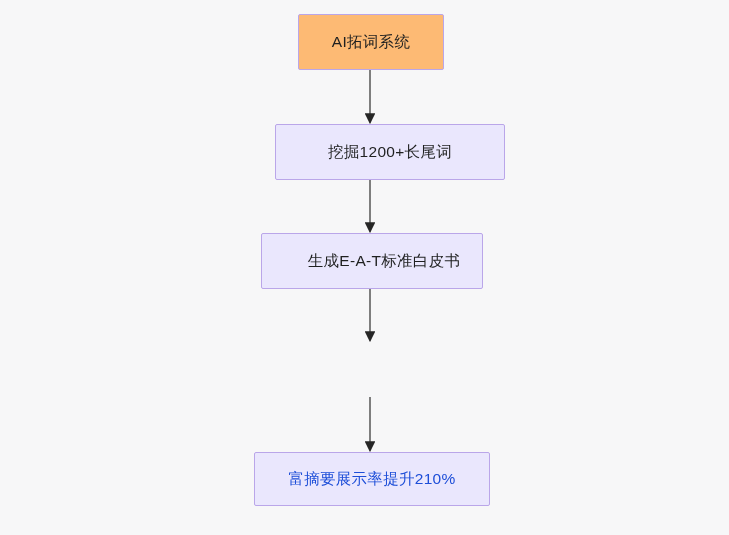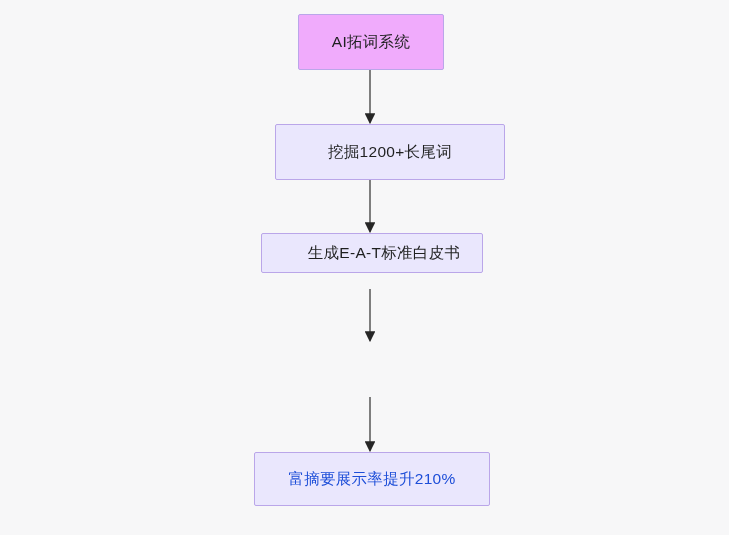--- a/index.html
+++ b/index.html
@@ -58,29 +58,29 @@
       </marker>
     </defs>
     <g id="edge-layer">
         <line x1="370" y1="70" x2="370" y2="122.5" stroke="#707070" stroke-width="1.8" marker-end="url(#arrowhead)"></line>
         <line x1="370" y1="180" x2="370" y2="231.5" stroke="#707070" stroke-width="1.8" marker-end="url(#arrowhead)"></line>
         <line x1="370" y1="289" x2="370" y2="340.5" stroke="#707070" stroke-width="1.8" marker-end="url(#arrowhead)"></line>
         <line x1="370" y1="397" x2="370" y2="450.5" stroke="#707070" stroke-width="1.8" marker-end="url(#arrowhead)"></line>
       </g>
   </svg>
 
-  <div class="node" style="left: 298px; top: 14px; width: 146px; height: 56px; background: #f0abfc; border-color: rgb(186, 166, 233); color: rgb(31, 32, 32);">
+  <div class="node" style="left: 298px; top: 14px; width: 146px; height: 56px; background: #fdba74; border-color: rgb(186, 166, 233); color: rgb(31, 32, 32);">
     <span class="node-label">AI拓词系统</span>
   </div>
 
   <div class="node" style="left: 275px; top: 124px; width: 230px; height: 56px; background: rgb(234, 231, 253); border-color: rgb(186, 166, 233); color: rgb(31, 32, 32);">
     <span class="node-label">挖掘1200+长尾词</span>
   </div>
 
-  <div class="node" style="left: 261px; top: 233px; width: 222px; height: 40px; background: rgb(234, 231, 253); border-color: rgb(186, 166, 233); color: rgb(31, 32, 32); padding-left: 24px;">
+  <div class="node" style="left: 261px; top: 233px; width: 222px; height: 56px; background: rgb(234, 231, 253); border-color: rgb(186, 166, 233); color: rgb(31, 32, 32); padding-left: 24px;">
     <span class="node-label">生成E-A-T标准白皮书</span>
   </div>
 
 
   <div class="node" style="left: 254px; top: 452px; width: 236px; height: 54px; background: rgb(234, 231, 253); border-color: rgb(186, 166, 233); color: #1d4ed8;">
     <span class="node-label">富摘要展示率提升210%</span>
   </div>
 
 </div>
 

